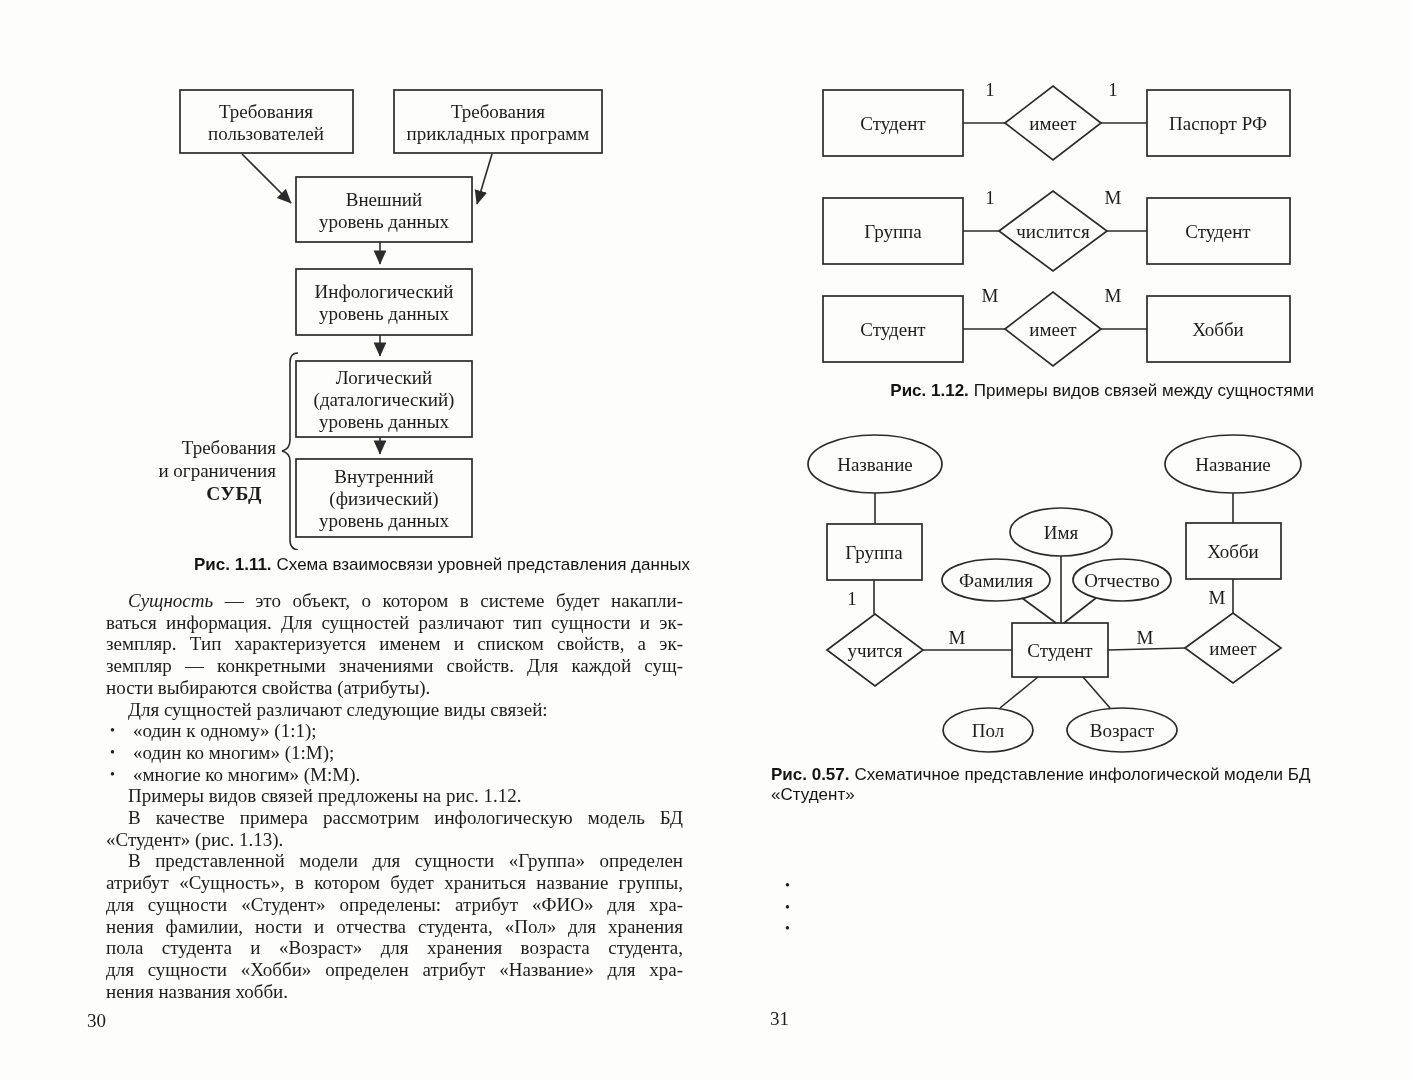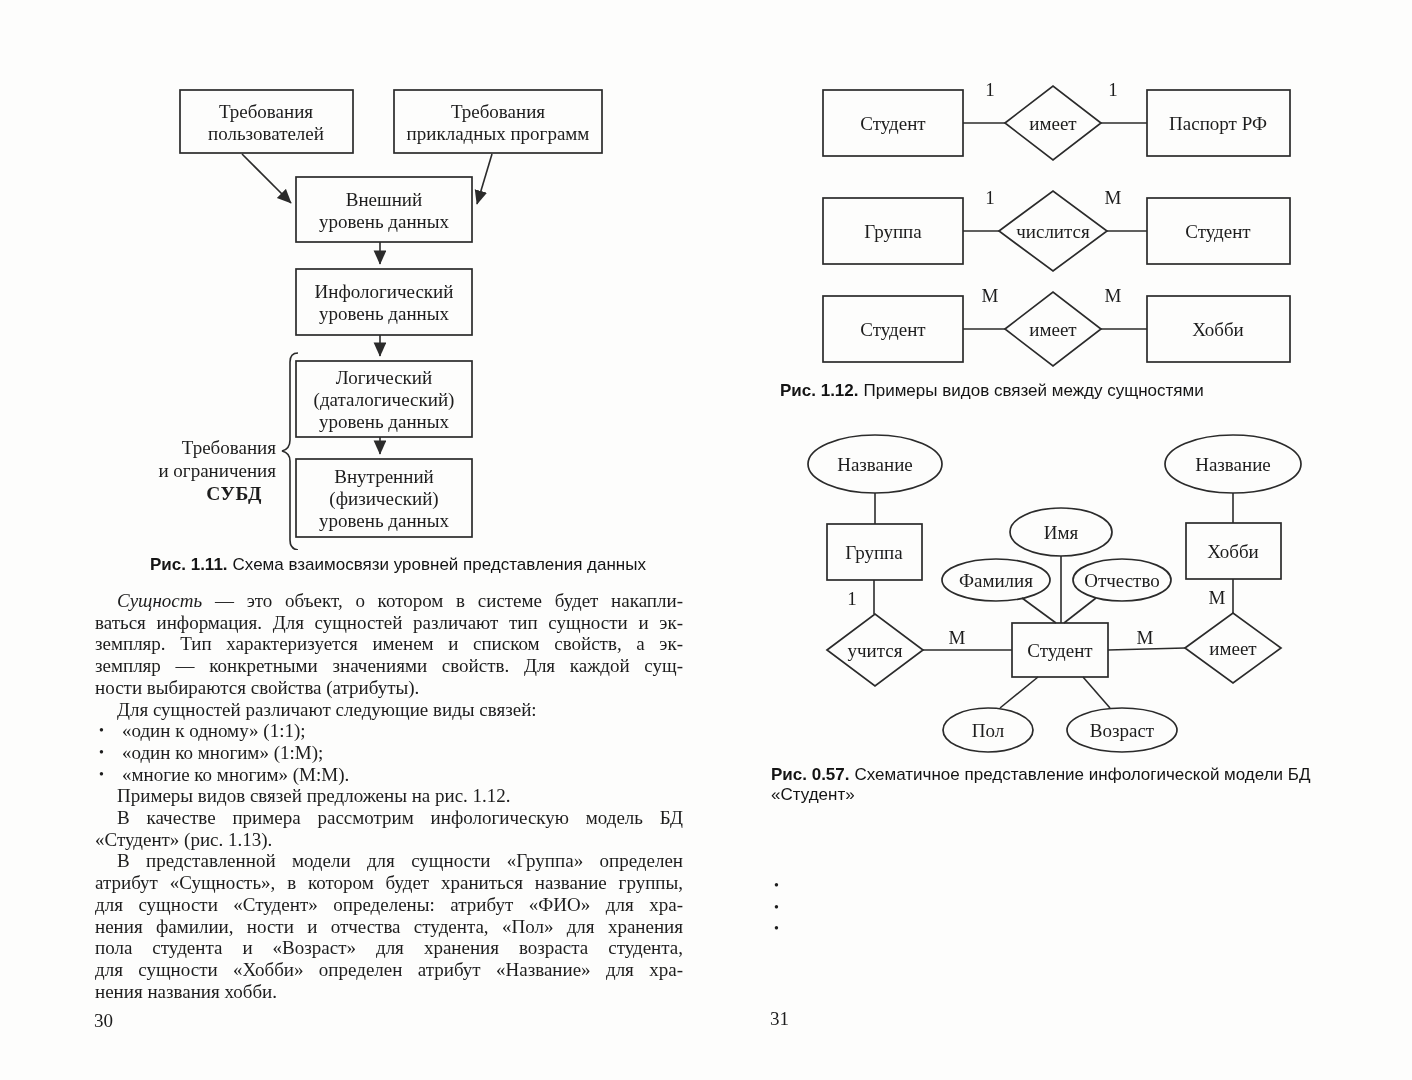--- a/index.html
+++ b/index.html
@@ -11,37 +11,37 @@
     color:#1d1d1d;
   }
   
   .bodytext{
     position:absolute;
     font-family:"Liberation Serif","DejaVu Serif",serif;
     font-size:19px;
     line-height:21.7px;
     color:#1d1d1d;
   }
-  .bodytext .bl{min-height:21.7px;}
+  .bodytext .bl{min-height:21.7px;margin-left:11px;}
   .jl{text-align:justify;text-align-last:justify;}
   .ind{text-indent:22px;}
   .bul{position:relative;padding-left:27px;}
   .bul::before{content:"\2022";position:absolute;left:4px;top:0;font-size:14px;}
   .lead-italic{font-style:italic;}
   
   .cap{
     position:absolute;
     font-family:"Liberation Sans","DejaVu Sans",sans-serif;
     font-size:17px;
     line-height:20px;
     color:#141414;
   }
   .cap b{font-weight:700;}
   .cap span{margin-left:5px;}
-  .cap-center{text-align:left;}
+  .cap-center{text-align:right;}
   
   .pagenum{
     position:absolute;
     font-family:"Liberation Serif","DejaVu Serif",serif;
     font-size:19px;color:#1d1d1d;
   }
   
   .fig{position:absolute;}
   .shape{fill:none;stroke:#2b2b2b;stroke-width:1.7px;}
   .thin{fill:none;stroke:#2b2b2b;stroke-width:1.6px;}
@@ -122,21 +122,21 @@
     <div class="bl">«Студент» (рис. 1.13).</div>
     <div class="bl jl ind">В представленной модели для сущности «Группа» определен</div>
     <div class="bl jl">атрибут «Сущность», в котором будет храниться название группы,</div>
     <div class="bl jl">для сущности «Студент» определены: атрибут «ФИО» для хра-</div>
     <div class="bl jl">нения фамилии, ности и отчества студента, «Пол» для хранения</div>
     <div class="bl jl">пола студента и «Возраст» для хранения возраста студента,</div>
     <div class="bl jl">для сущности «Хобби» определен атрибут «Название» для хра-</div>
     <div class="bl">нения названия хобби.</div>
   </div>
 
-  <div class="pagenum" style="left:94px;top:1010px">30</div>
+  <div class="pagenum" style="left:87px;top:1010px">30</div>
 
   <svg class="fig" style="left:780px;top:70px" width="534" height="310" viewBox="780 70 534 310">
 
     <rect class="shape" x="823" y="90" width="140" height="66"></rect>
     <text class="dtext" x="893" y="123">Студент</text>
     <polygon class="shape" points="1005,123 1053,86 1101,123 1053,160"></polygon>
     <text class="dtext" x="1053" y="123">имеет</text>
     <rect class="shape" x="1147" y="90" width="143" height="66"></rect>
     <text class="dtext" x="1218" y="123">Паспорт РФ</text>
     <line class="thin" x1="963" y1="123" x2="1005" y2="123"></line>

